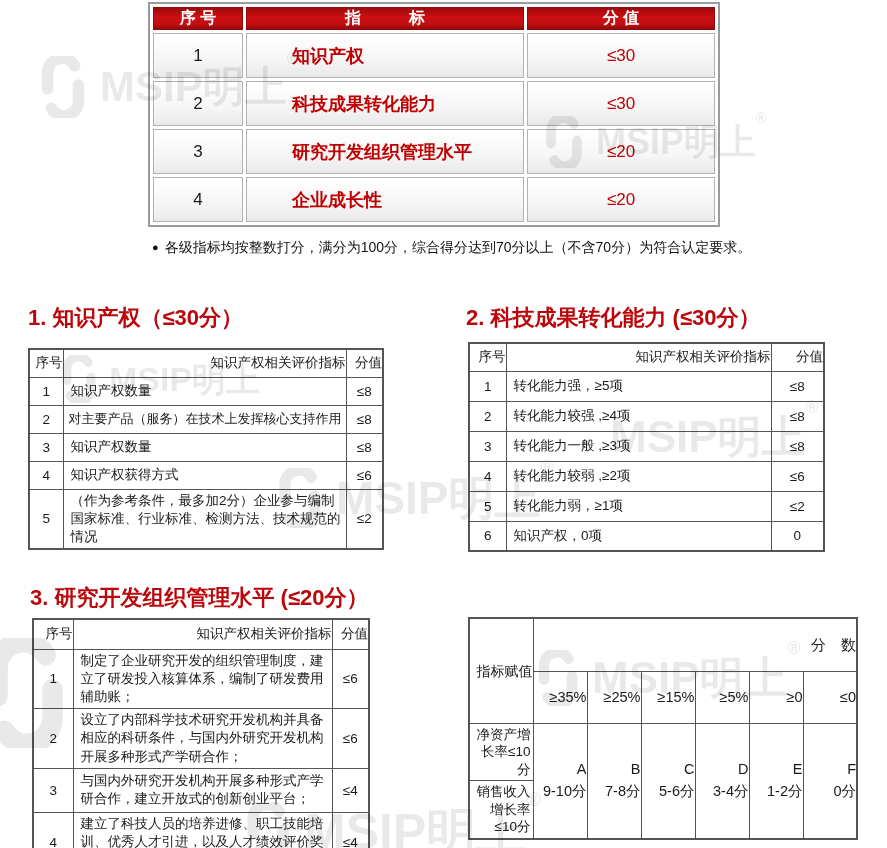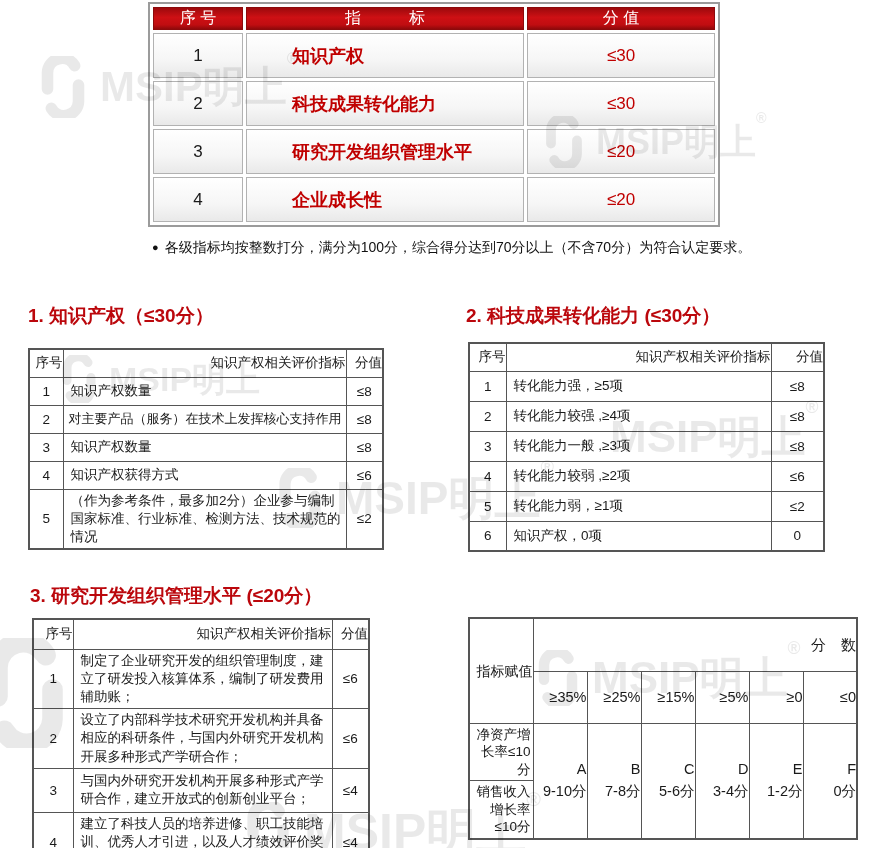--- a/index.html
+++ b/index.html
@@ -19,21 +19,21 @@
   .wm svg { flex: 0 0 auto; }
   .wm sup { font-size: 40%; vertical-align: top; position: relative; top: -0.9em; }
 
   
   .sumtable {
     position: absolute; left: 148px; top: 2px; z-index: 2;
     border-collapse: separate; border-spacing: 3px;
     border: 2px solid #9b9b9b; background: #fff;
   }
   .sumtable th {
-    height: 17px; font-size: 16px; font-weight: normal; color: #fff;
+    height: 17px; font-size: 16px; font-weight: bold; color: #fff;
     background: linear-gradient(180deg, #9d0a0d 0%, #ce1014 45%, #c00d11 80%, #90090b 100%);
     border: 1px solid #8c0a0c; text-align: center;
   }
   .sumtable td {
     border: 1px solid #b2b2b2;
     background: linear-gradient(180deg, #ffffff 0%, #f6f6f6 60%, #e9e9e9 100%);
     height: 45px; font-size: 17px;
   }
   .sumtable td.no  { text-align: center; color: #1a1a1a; }
   .sumtable td.ind { color: #c00000; font-weight: bold; padding-left: 45px; font-size: 18px; }
@@ -41,21 +41,21 @@
 
   
   .note {
     position: absolute; left: 152px; top: 239px; z-index: 2;
     font-size: 14px; color: #111;
   }
   .note .bullet { font-size: 11px; vertical-align: 1px; margin-right: 6px; }
 
   
   .sec-title {
-    position: absolute; z-index: 2; color: #bb070c; font-weight: bold; font-size: 19px;
+    position: absolute; z-index: 2; color: #bb070c; font-weight: bold; font-size: 22px;
   }
 
   
   .crit {
     position: absolute; z-index: 2; border-collapse: collapse; background: #fff;
     border: 2px solid #555;
   }
   .crit th, .crit td { border: 1px solid #555; font-size: 13.5px; font-weight: normal; }
   .crit th { height: 28px; text-align: right; }
   .crit td.no { text-align: center; }

